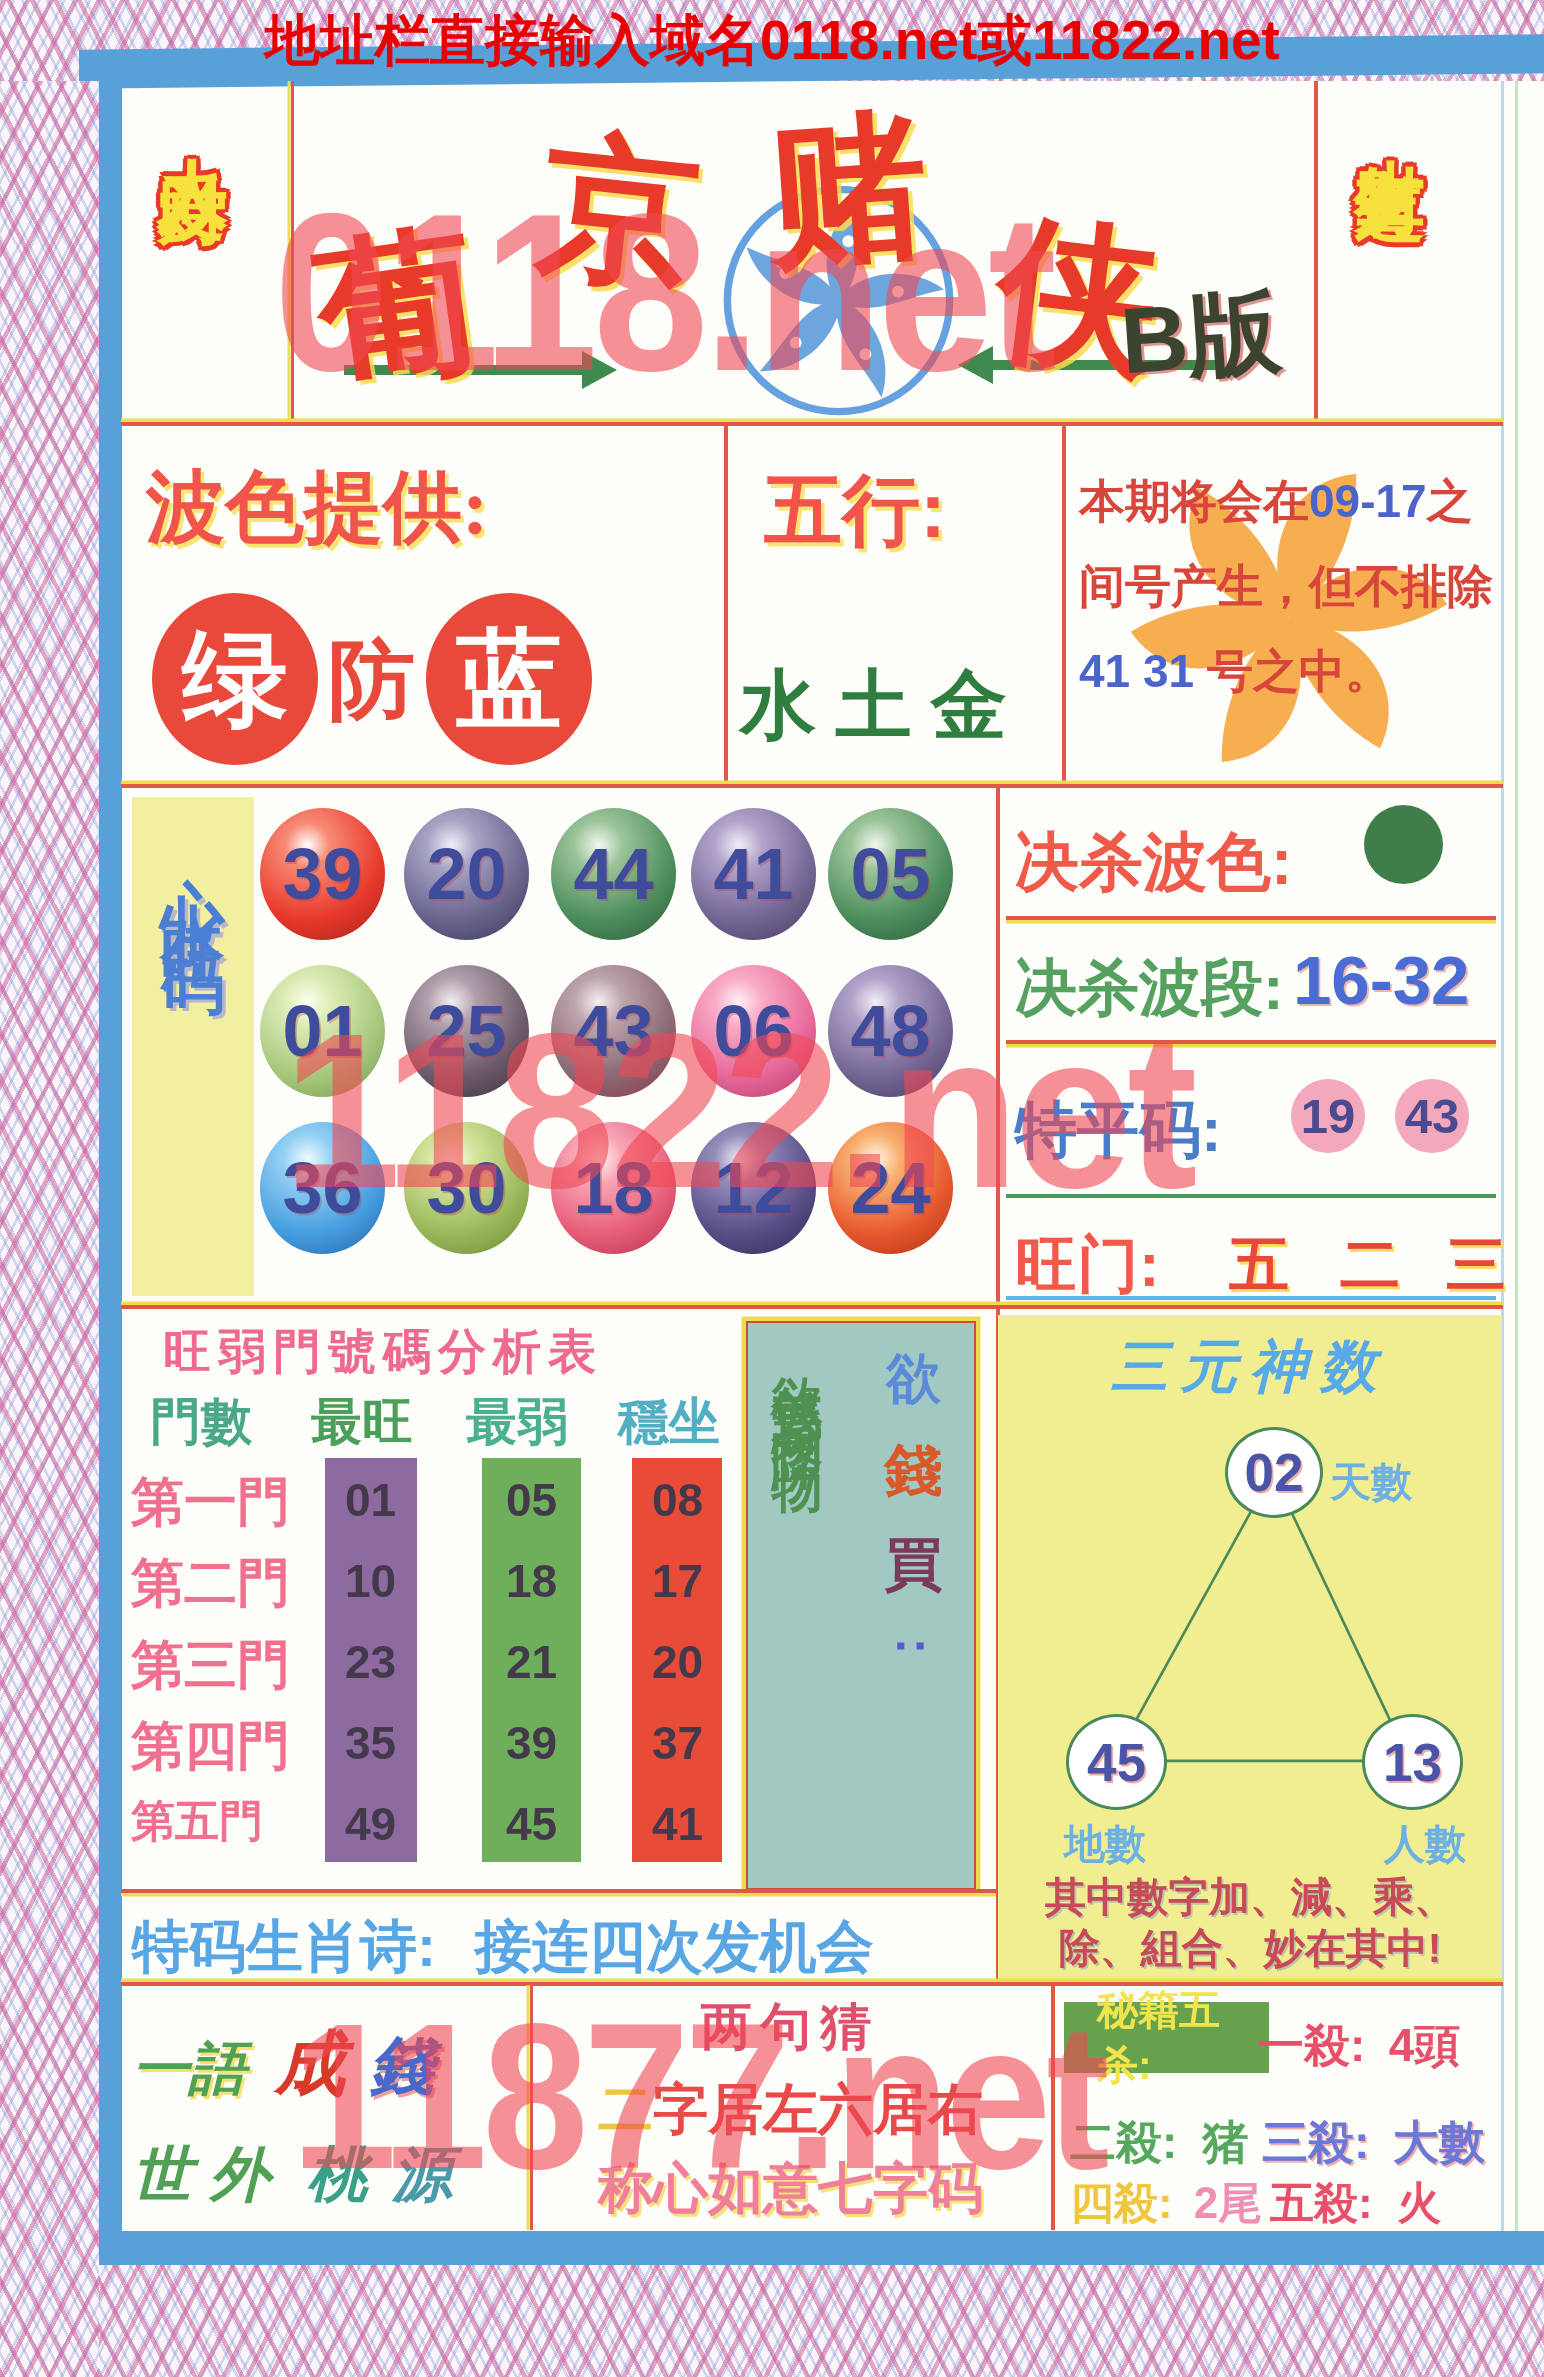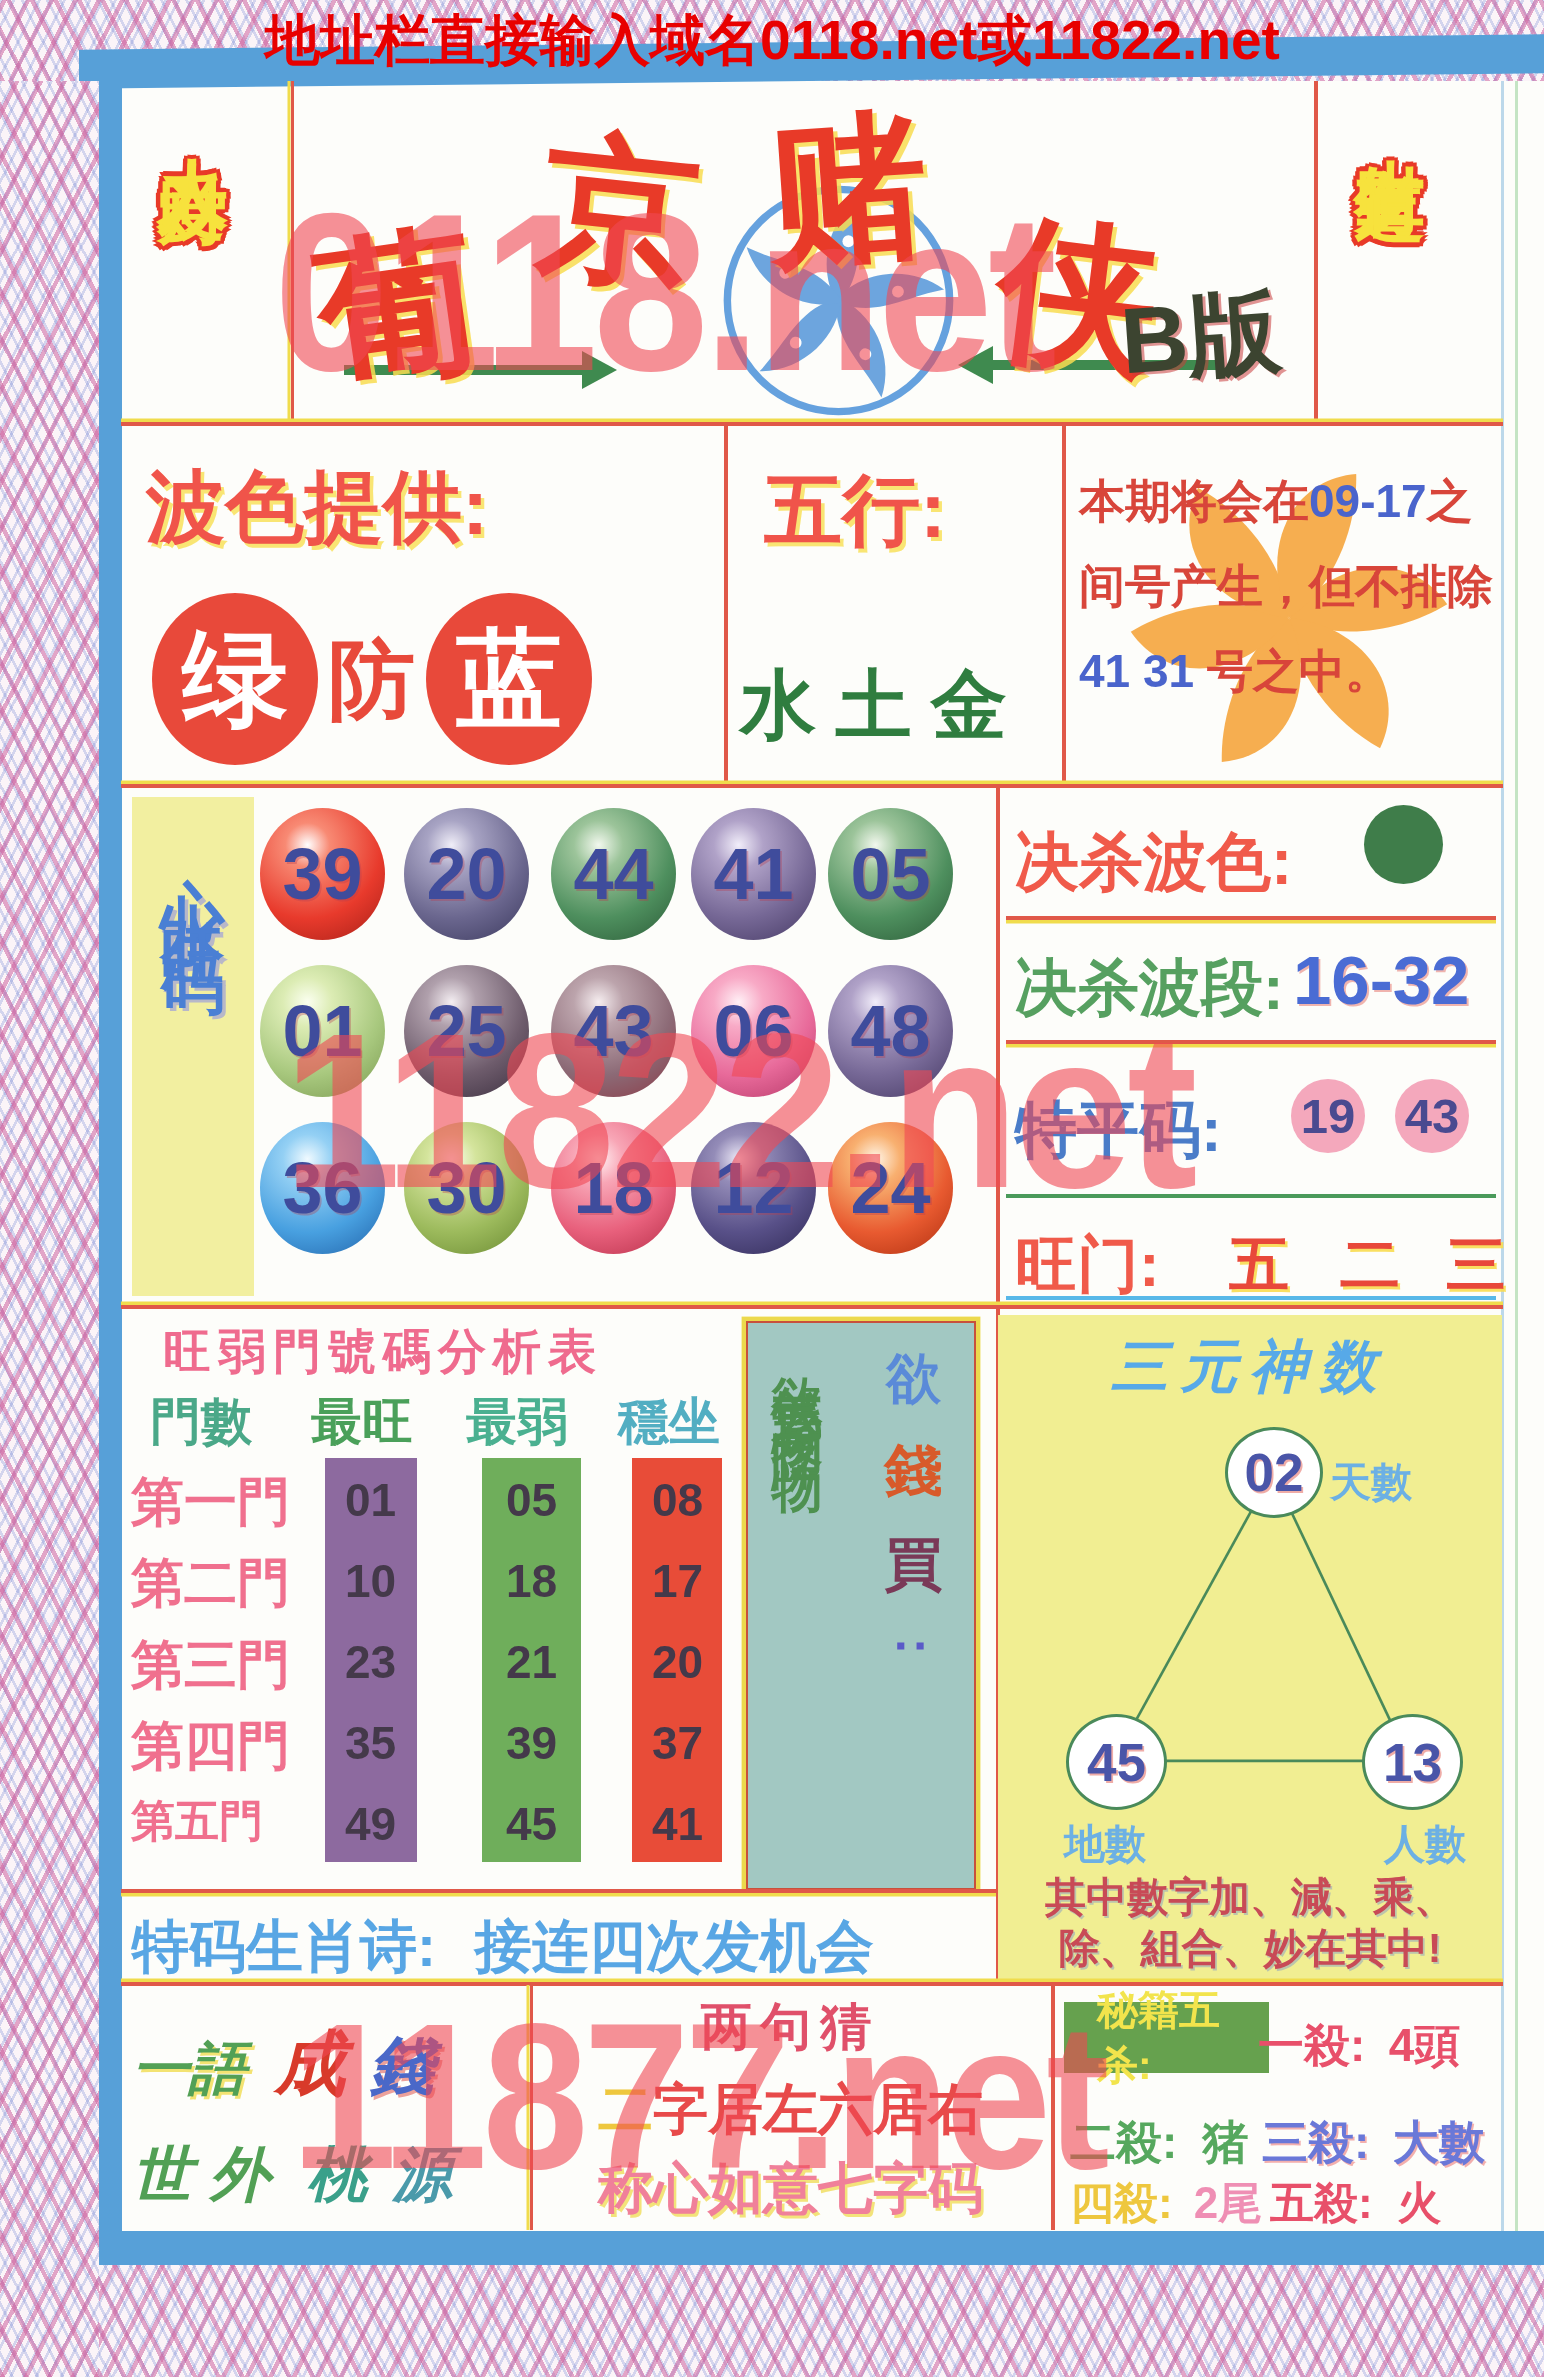--- a/index.html
+++ b/index.html
@@ -152,21 +152,21 @@
     <div class="arrow-head-l"></div>
       <div class="arrow-bar" style="width:230px;"></div>
   </div>
 
   <div class="abs wm" style="left:274px;top:163px;font-size:225px;transform:scaleX(0.92);transform-origin:left;">0118.net</div>
 
   <div class="abs vline-red" style="left:724px;top:426px;height:360px;"></div>
   <div class="abs vline-red" style="left:1062px;top:426px;height:360px;"></div>
   <div class="abs hline-ry" style="left:121px;top:784px;width:1382px;"></div>
 
-  <div class="abs red-ys" style="left:146px;top:455px;font-size:79px;">波色提供:</div>
+  <div class="abs red-ys" style="left:146px;top:455px;font-size:79px;font-family:Liberation Serif, serif;">波色提供:</div>
   <div class="abs wave-circle" style="left:152px;top:593px;width:166px;height:172px;font-size:106px;">绿</div>
   <div class="abs" style="left:328px;top:622px;font-size:87px;font-weight:bold;color:#e8493a;">防</div>
   <div class="abs wave-circle" style="left:426px;top:593px;width:166px;height:172px;font-size:106px;">蓝</div>
 
   <div class="abs green-txt" style="left:740px;top:655px;font-size:76px;letter-spacing:19.4px;">水土金</div>
   <div class="abs red-ys" style="left:764px;top:459px;font-size:78px;">五行:</div>
 
   <svg class="abs" style="left:1099px;top:446px;" width="380" height="344" viewBox="-100 -100 200 200">
     <g fill="#f6a63e" opacity="0.9">
       <g>

